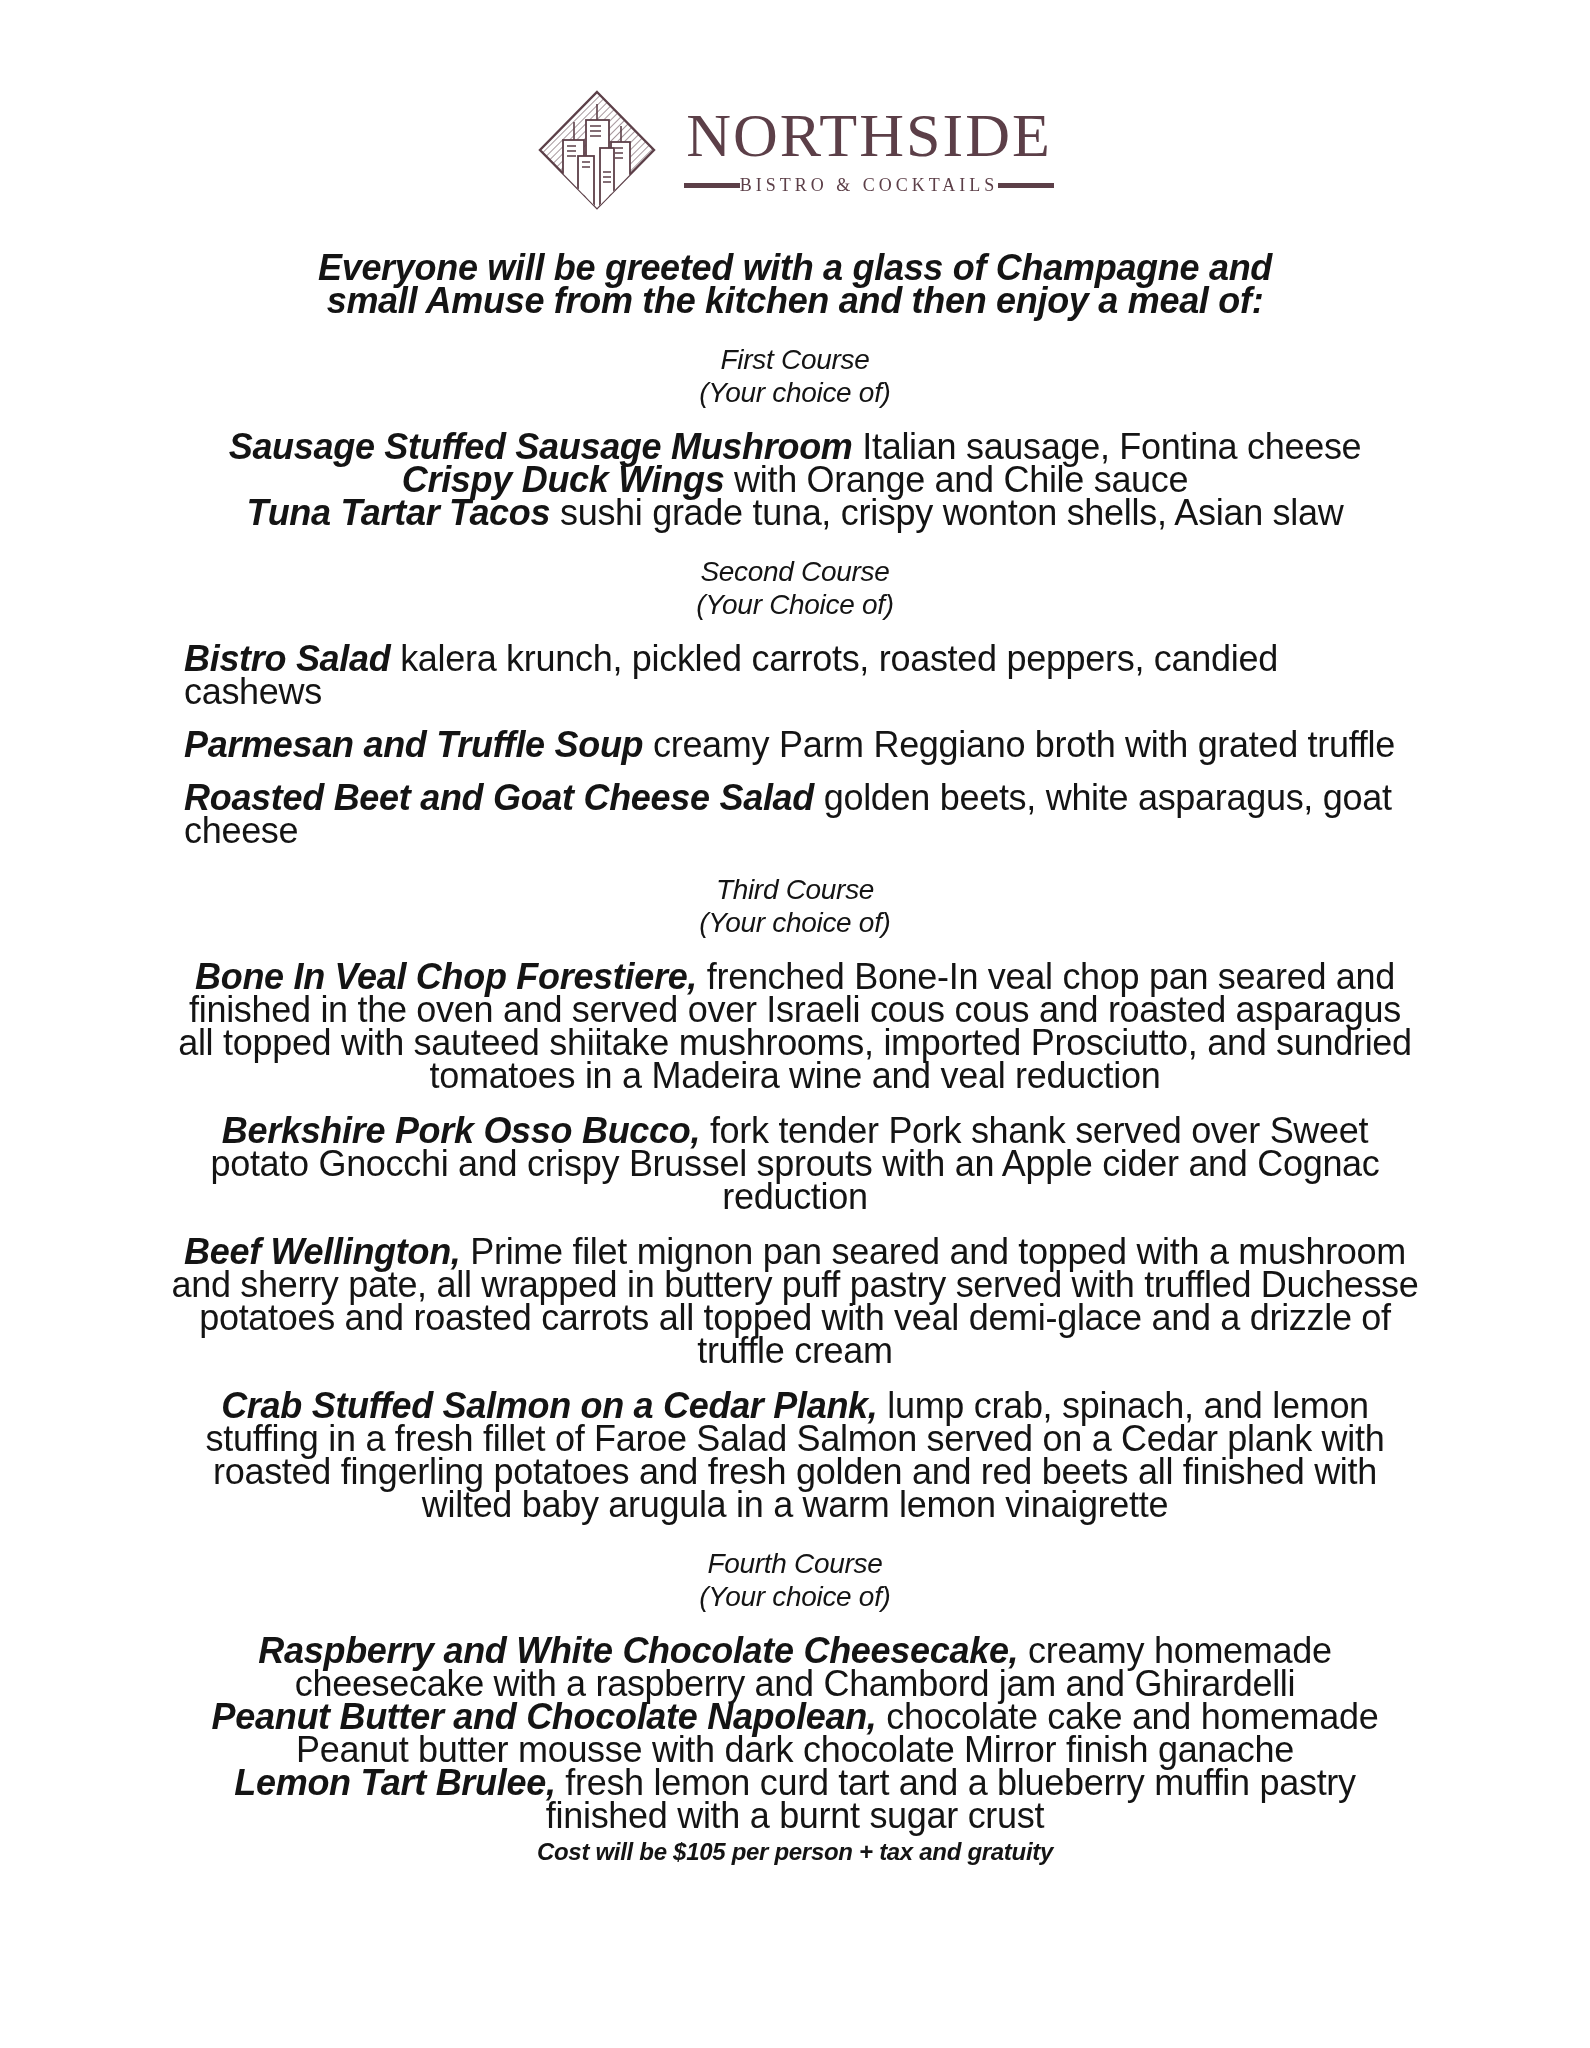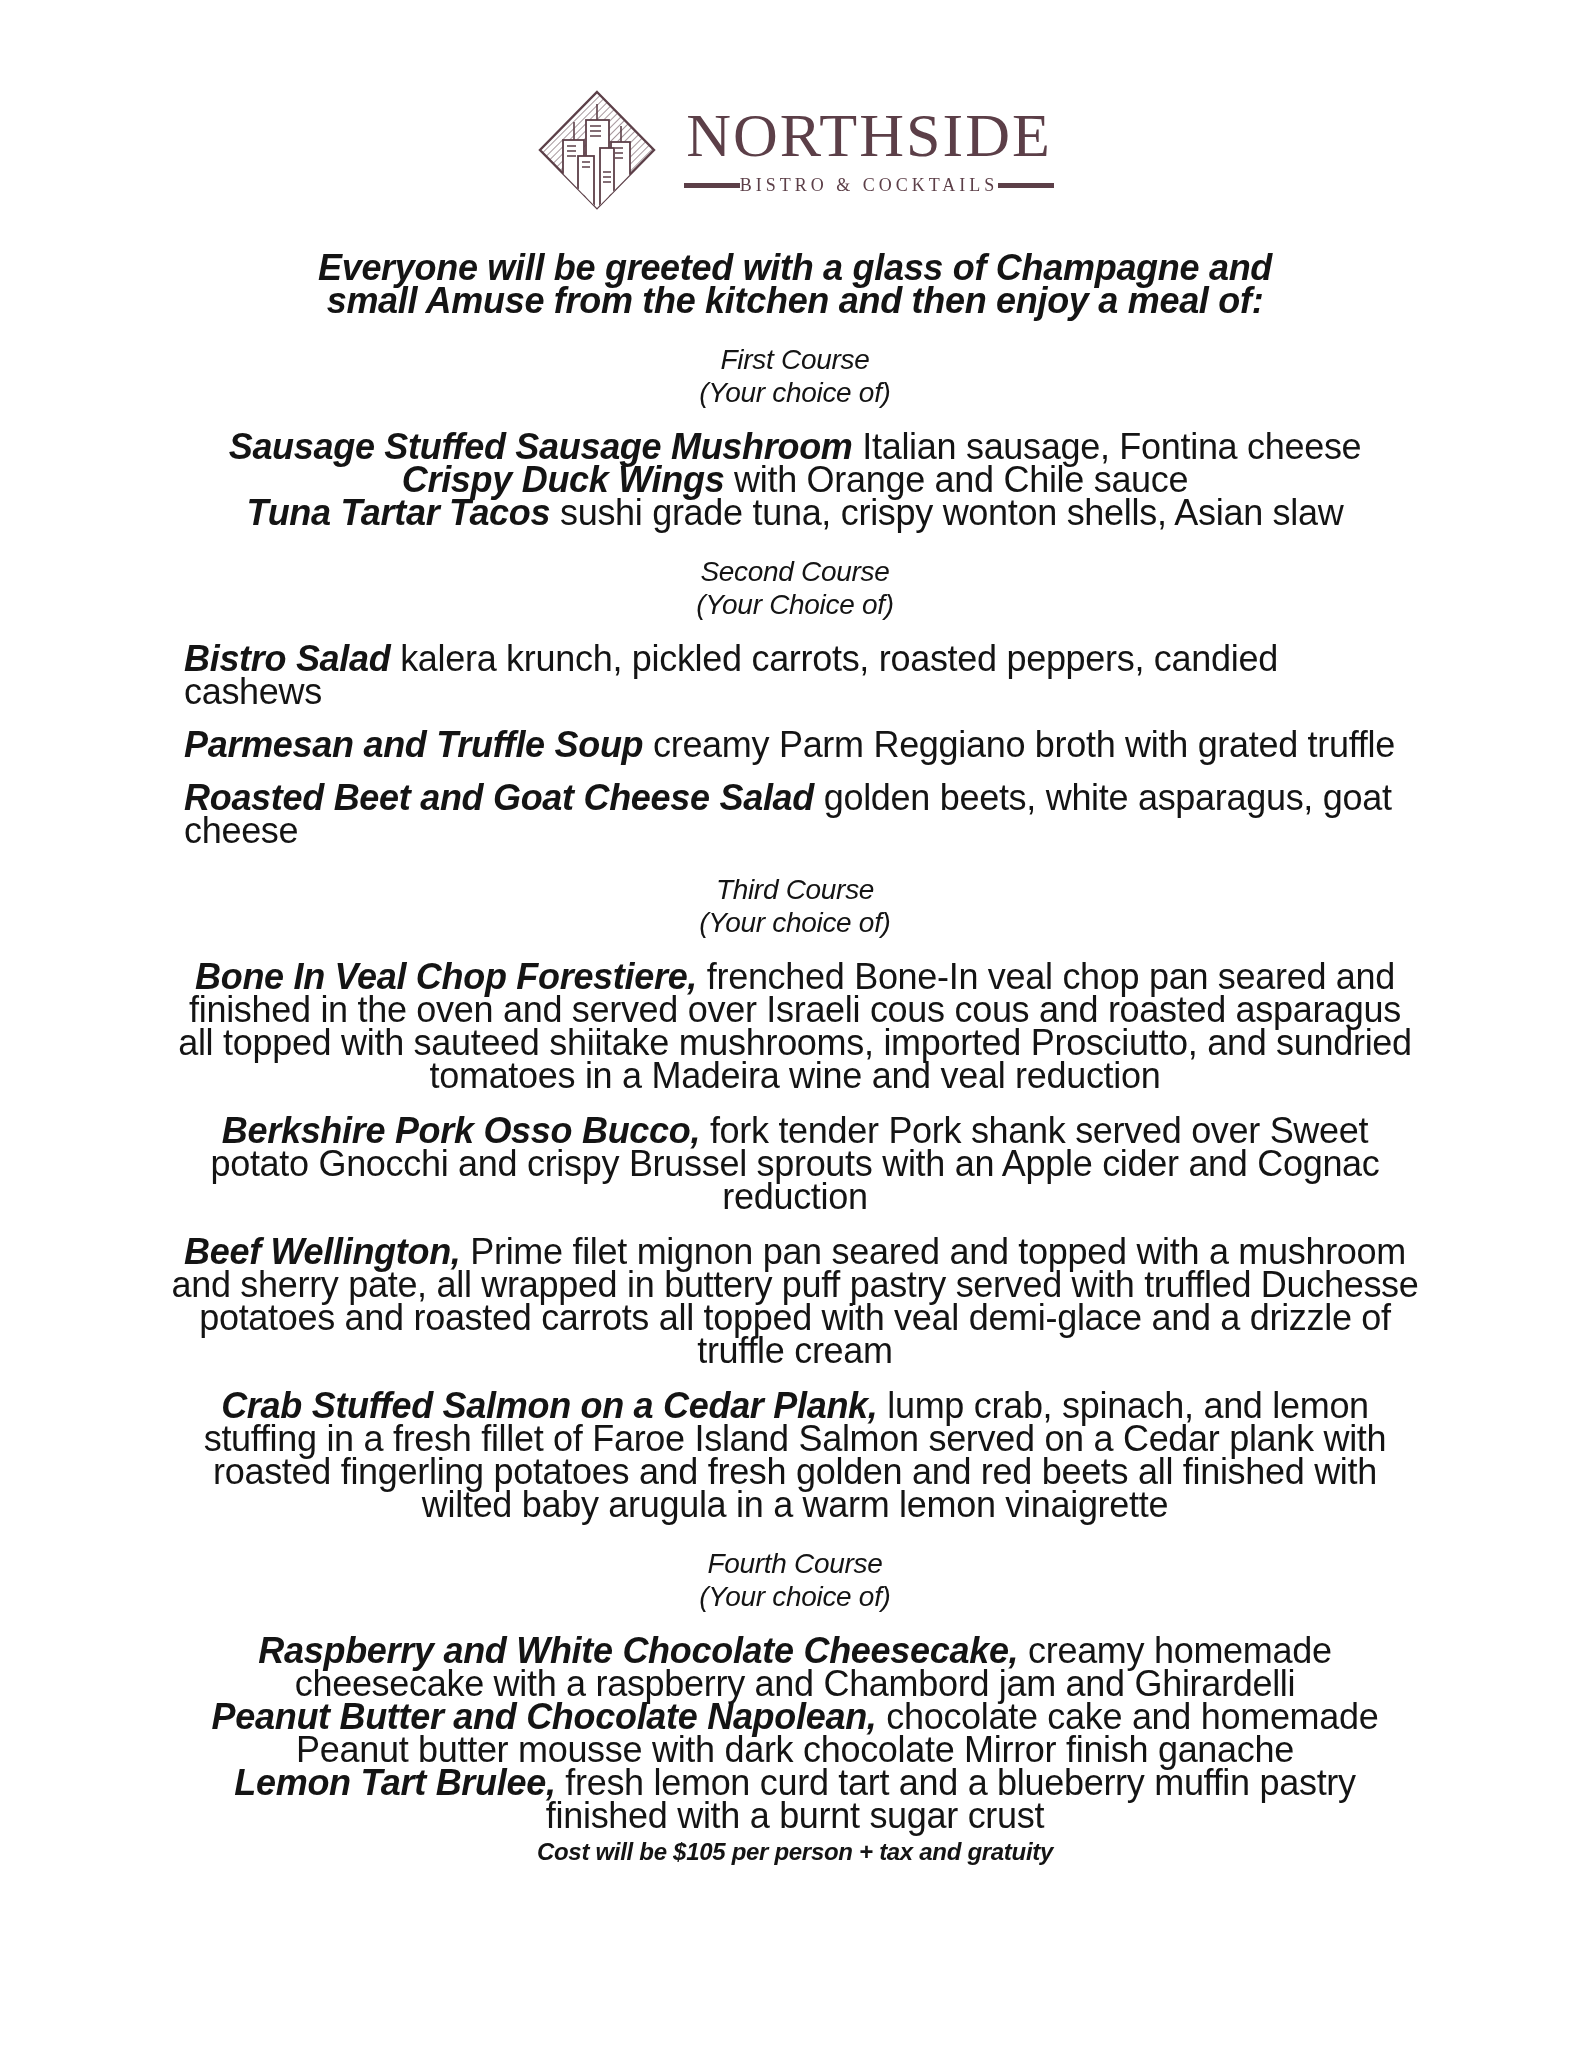--- a/index.html
+++ b/index.html
@@ -201,21 +201,21 @@
       <p class="menu-item">
         <span class="item-name">Berkshire Pork Osso Bucco,</span>
         <span class="item-desc">fork tender Pork shank served over Sweet potato Gnocchi and crispy Brussel sprouts with an Apple cider and Cognac reduction</span>
       </p>
       <p class="menu-item">
         <span class="item-name">Beef Wellington,</span>
         <span class="item-desc">Prime filet mignon pan seared and topped with a mushroom and sherry pate, all wrapped in buttery puff pastry served with truffled Duchesse potatoes and roasted carrots all topped with veal demi-glace and a drizzle of truffle cream</span>
       </p>
       <p class="menu-item">
         <span class="item-name">Crab Stuffed Salmon on a Cedar Plank,</span>
-        <span class="item-desc">lump crab, spinach, and lemon stuffing in a fresh fillet of Faroe Island Salmon served on a Cedar plank with roasted fingerling potatoes and fresh golden and red beets all finished with wilted baby arugula in a warm lemon vinaigrette</span>
+        <span class="item-desc">lump crab, spinach, and lemon stuffing in a fresh fillet of Faroe Salad Salmon served on a Cedar plank with roasted fingerling potatoes and fresh golden and red beets all finished with wilted baby arugula in a warm lemon vinaigrette</span>
       </p>
     </div>
   </section>
 
   <section>
     <h2 class="course-heading">
       <span>Fourth Course</span><br>
       <span>(Your choice of)</span>
     </h2>
     <div class="items tight">

